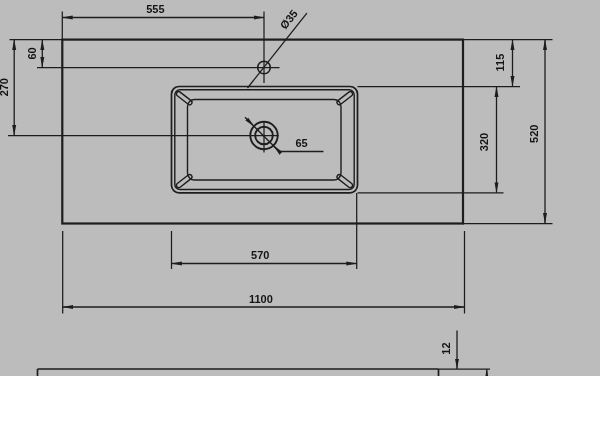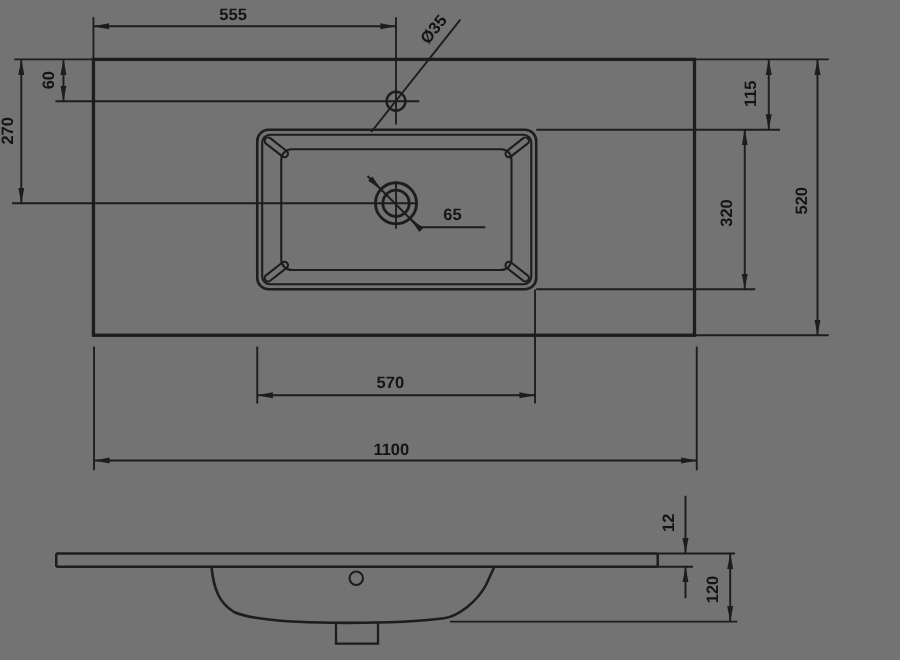--- a/index.html
+++ b/index.html
@@ -1,16 +1,16 @@
 <!DOCTYPE html>
 <html><head>
 <meta charset="utf-8">
 <style>
   html,body{margin:0;padding:0;background:#fff;}
-  .wrap{width:600px;height:440px;position:relative;overflow:hidden;background:#737373;filter:grayscale(1);}
+  .wrap{width:600px;height:376px;position:relative;overflow:hidden;background:#f9a8d4;filter:grayscale(1);}
   svg{display:block;}
   text{font-family:"Liberation Sans",sans-serif;font-weight:bold;font-size:11px;fill:#141414;}
 </style>
 </head>
 <body>
 <div class="wrap">
 <svg width="600" height="440" viewBox="0 0 600 440">
 <defs>
   <marker id="ae" orient="auto" markerWidth="12" markerHeight="6" refX="10.4" refY="3" markerUnits="userSpaceOnUse">
     <path d="M10.5,3 L0,1 L0,5 z" fill="#1d1d1d"></path>

